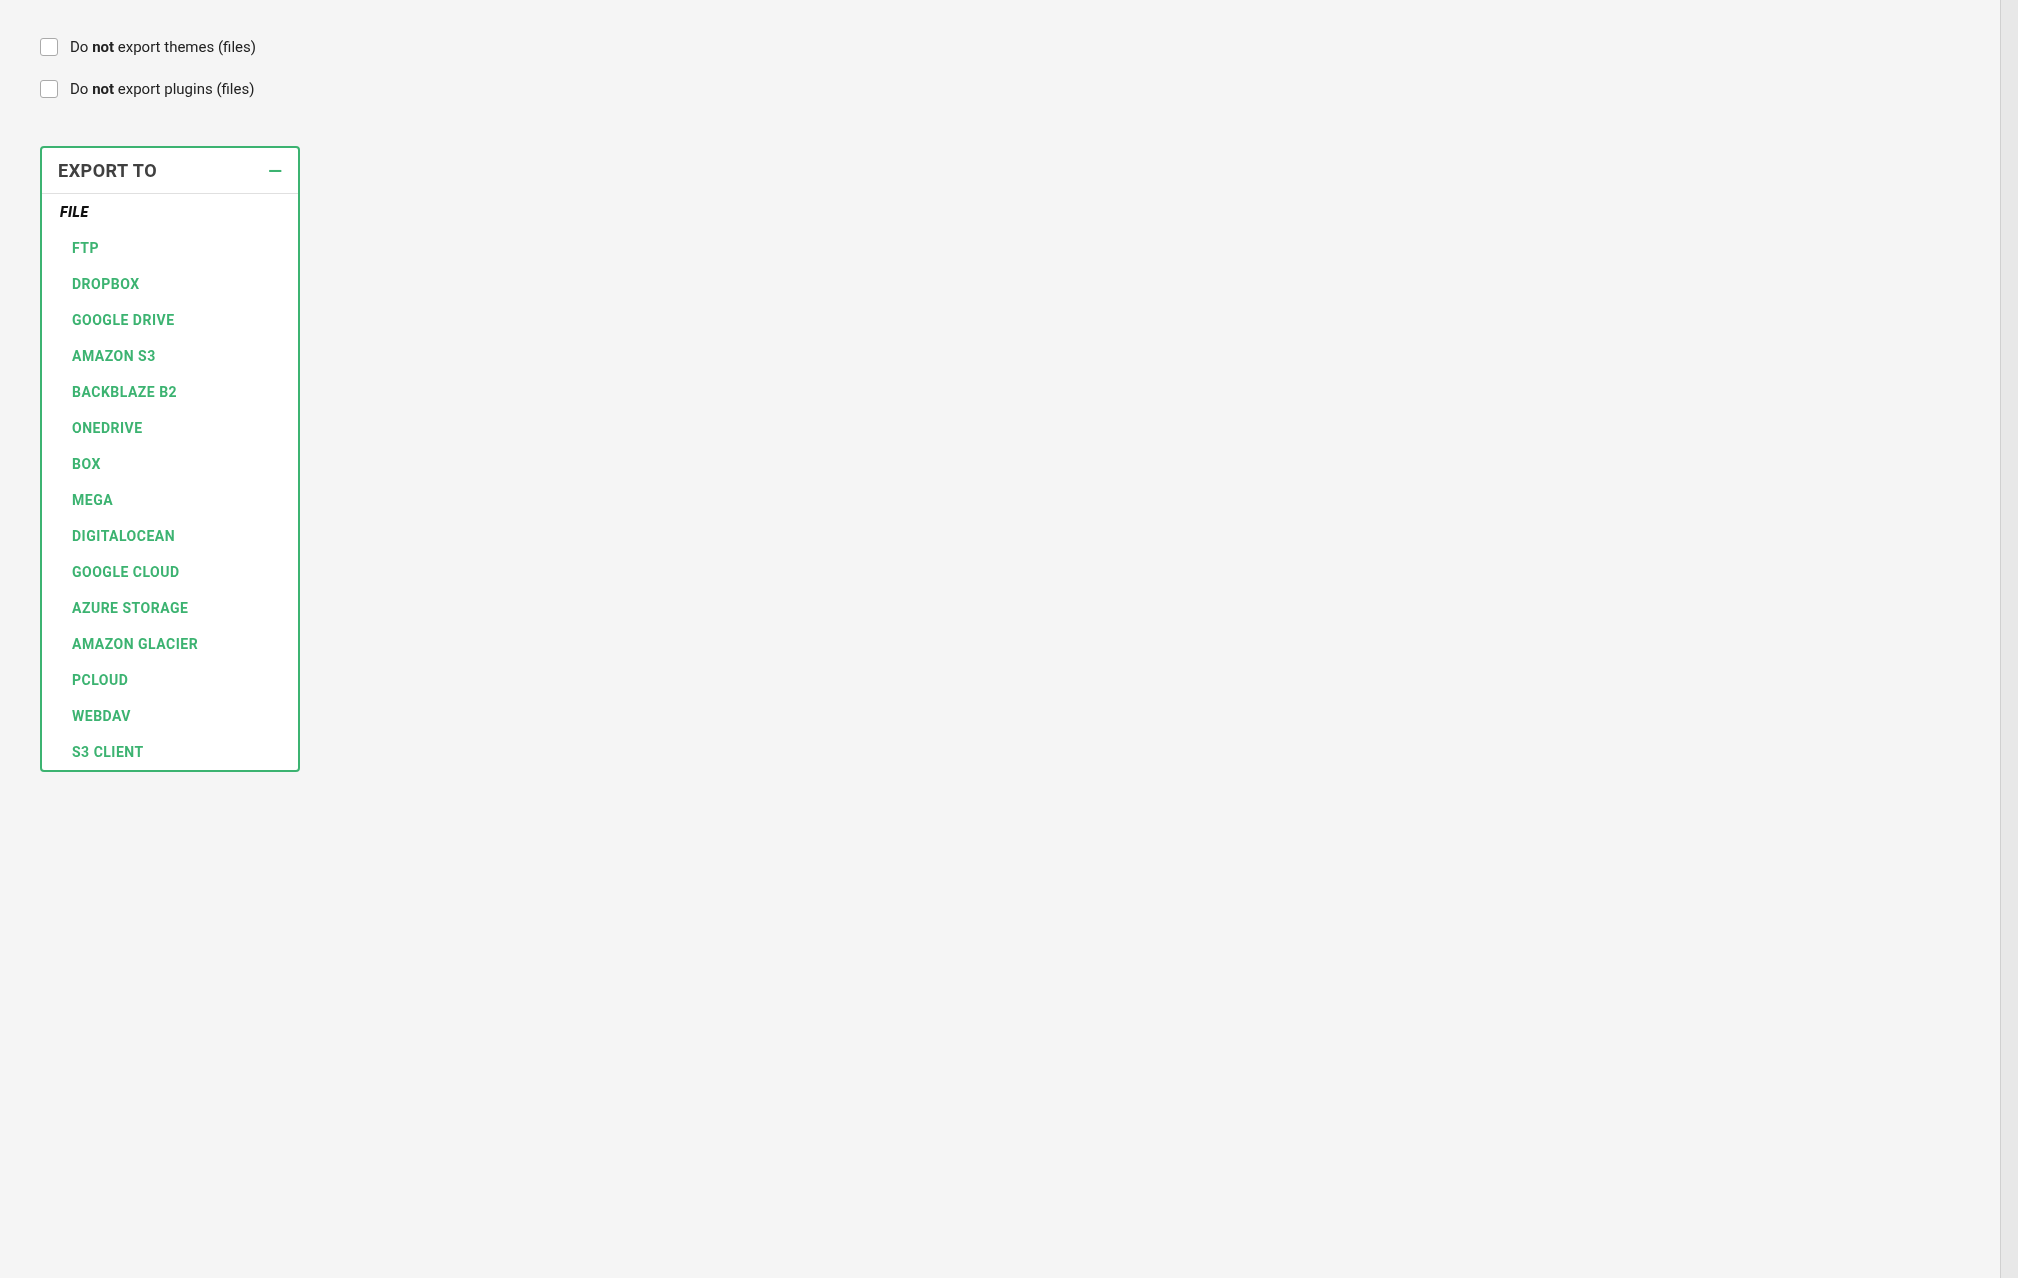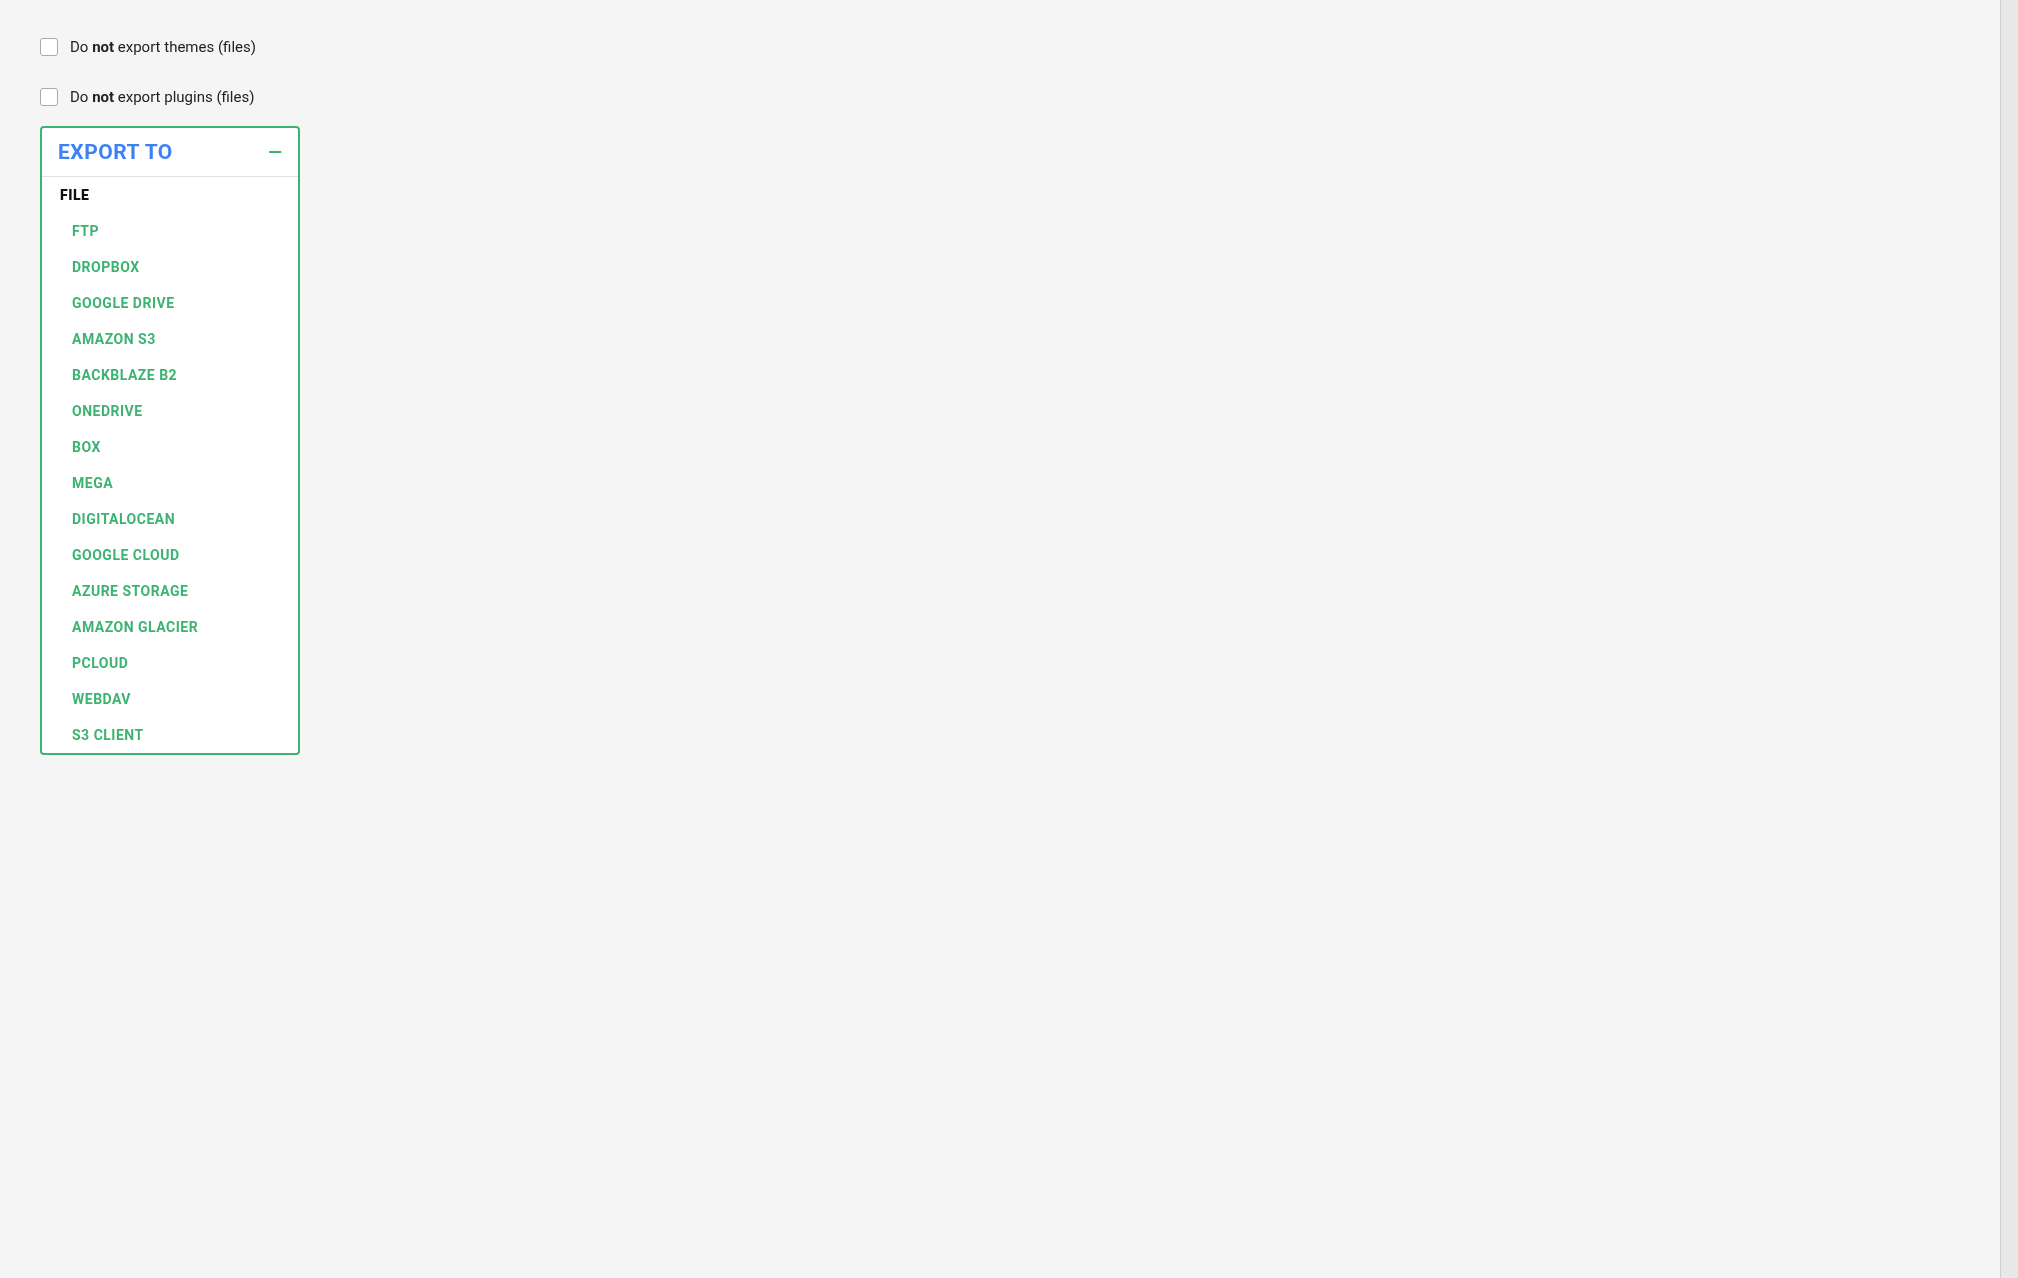--- a/index.html
+++ b/index.html
@@ -29,22 +29,22 @@
 
     .right-sidebar {
       width: 18px;
       background-color: #e8e8e8;
       border-left: 1px solid #d0d0d0;
     }
 
     .checkbox-group {
       display: flex;
       flex-direction: column;
-      gap: 16px;
-      margin-bottom: 12px;
+      gap: 8px;
+      margin-bottom: 40px;
     }
 
     .checkbox-item {
       display: flex;
       align-items: center;
       gap: 12px;
       padding: 8px 0;
     }
 
     .checkbox-item input[type="checkbox"] {
@@ -79,23 +79,23 @@
 
     .export-to-header {
       display: flex;
       align-items: center;
       justify-content: space-between;
       padding: 12px 16px;
       border-bottom: 1px solid #e0e0e0;
     }
 
     .export-to-title {
-      color: #3b82f6;
+      color: #404040;
       font-weight: 700;
-      font-size: 21px;
+      font-size: 18px;
       letter-spacing: 0.5px;
       text-transform: uppercase;
     }
 
     .collapse-icon {
       color: #3cb371;
       font-size: 18px;
       font-weight: 700;
       line-height: 1;
       cursor: pointer;
@@ -111,20 +111,21 @@
       font-size: 14px;
       font-weight: 700;
       letter-spacing: 0.5px;
       cursor: pointer;
       text-transform: uppercase;
     }
 
     .export-to-list li.file-item {
       color: #111;
       font-weight: 900;
+      font-style: italic;
     }
 
     .export-to-list li.green-item {
       color: #3cb371;
       margin-left: 12px;
     }
   </style>
 </head>
 <body>
 

